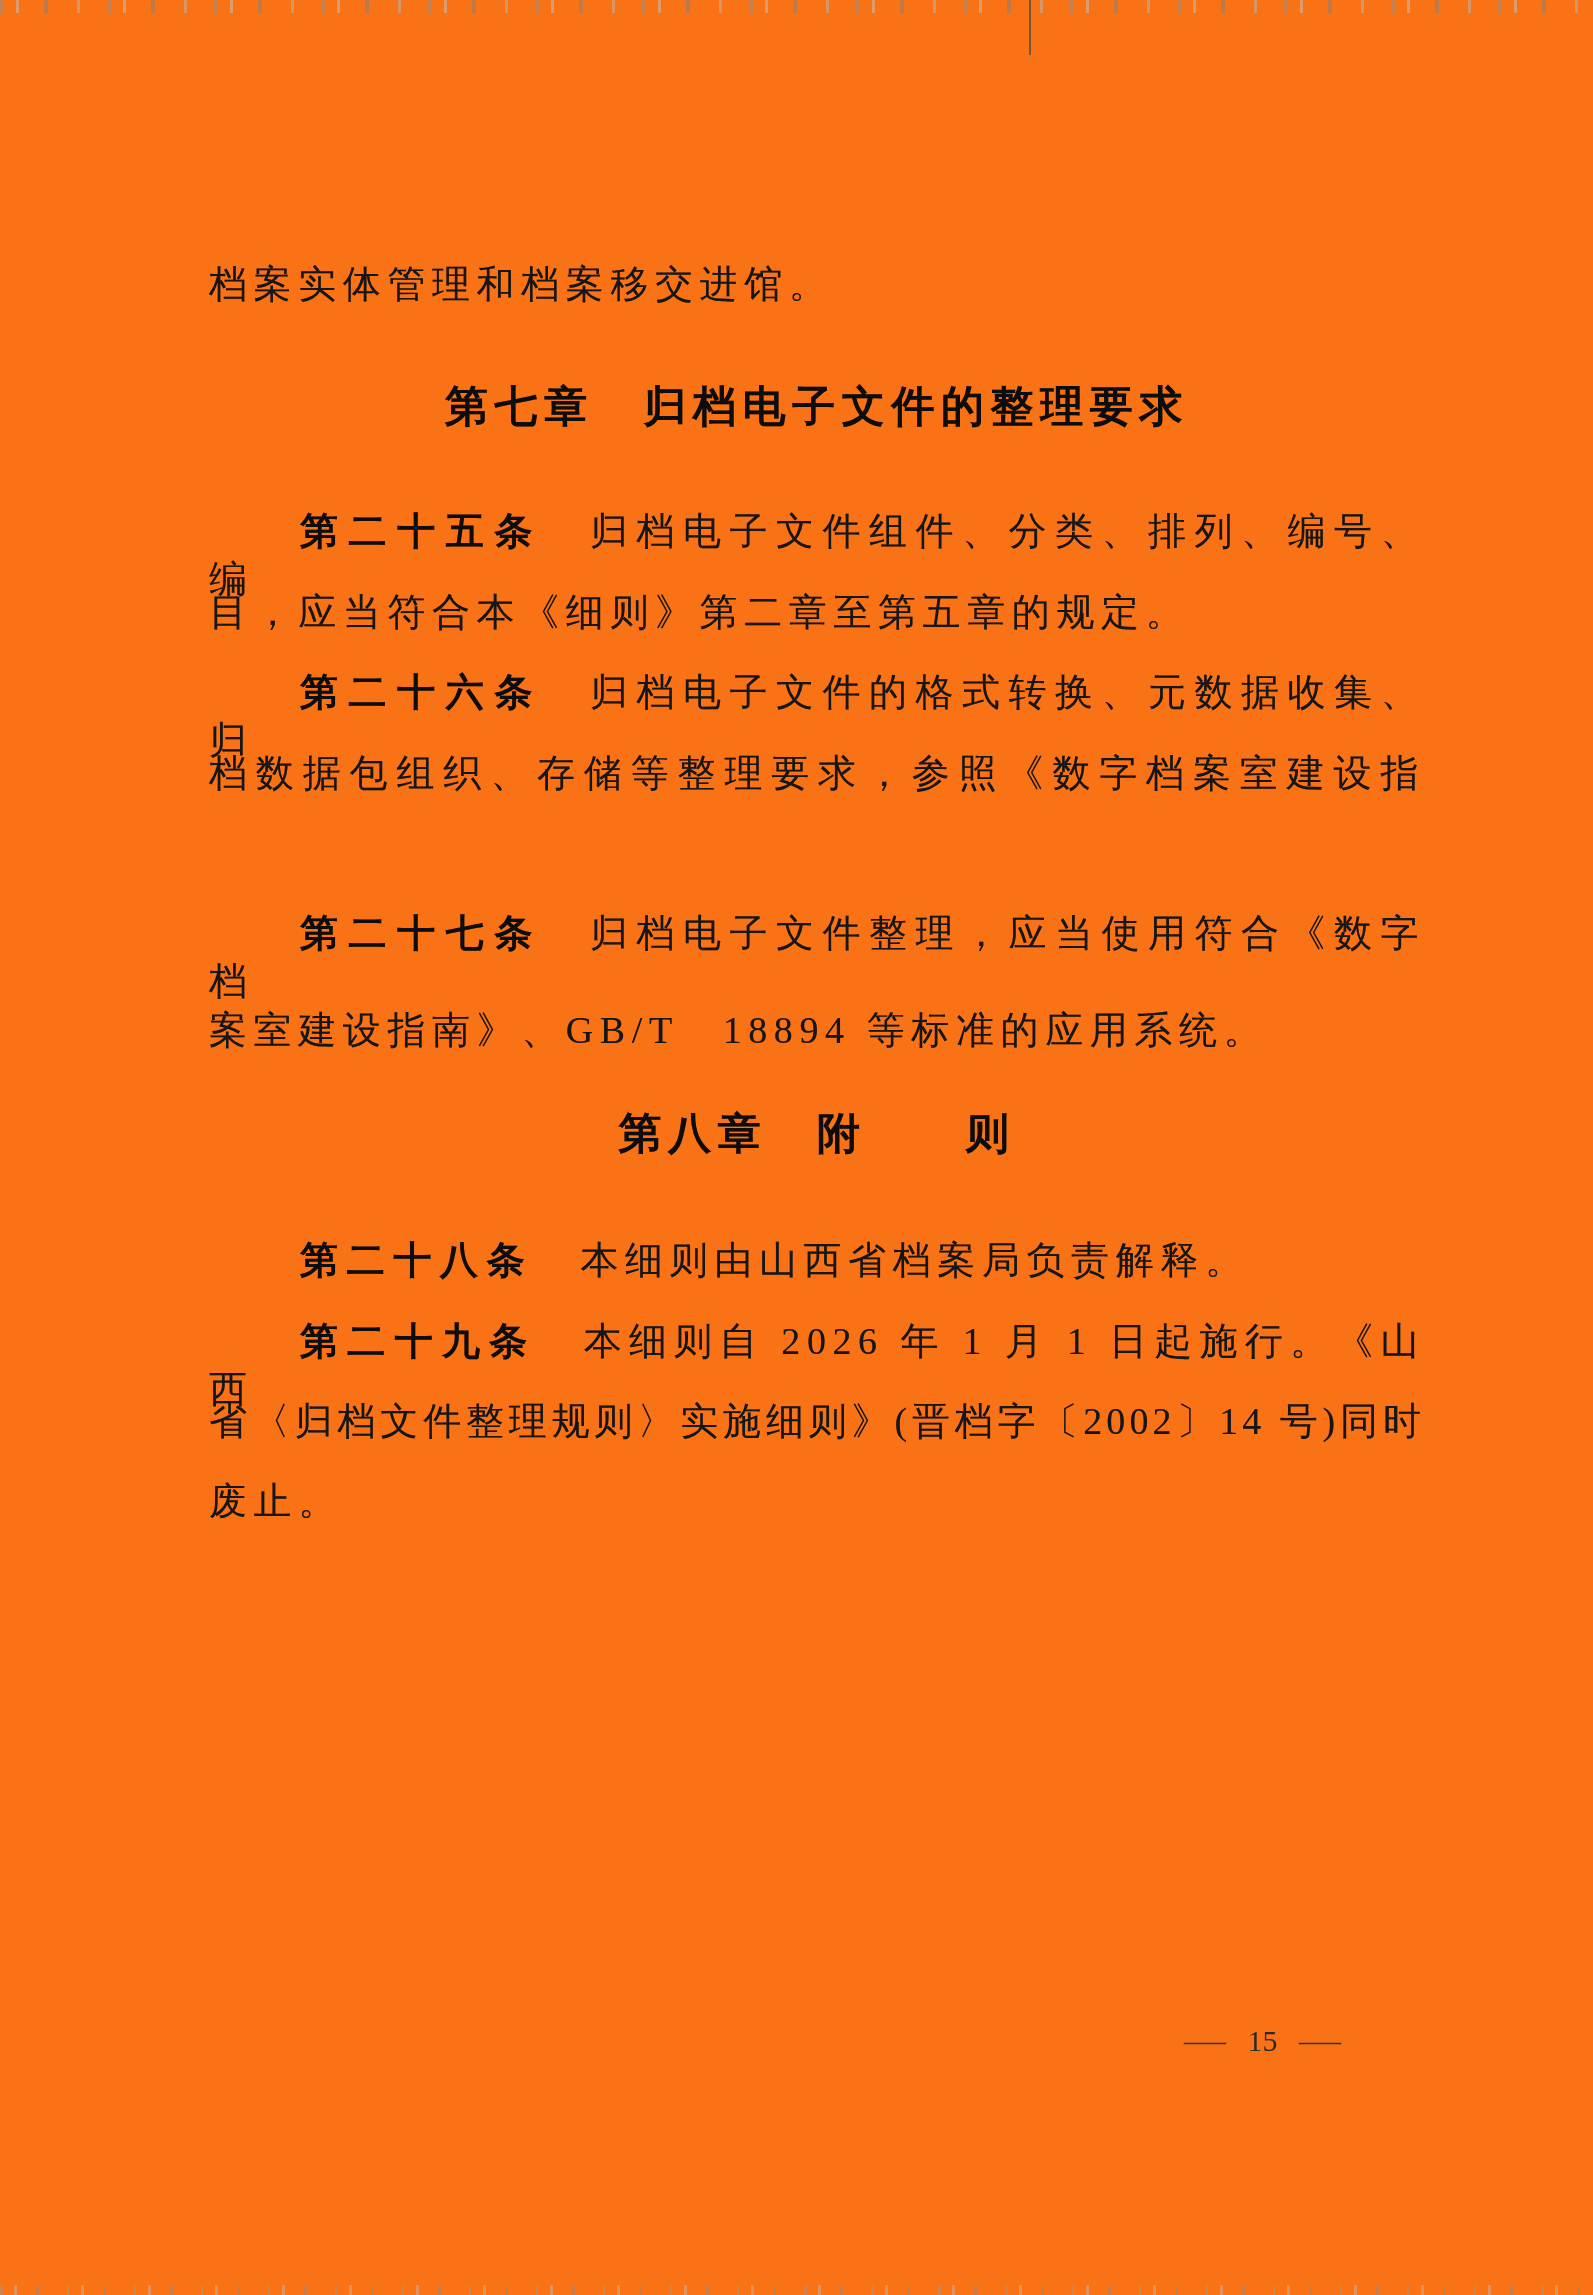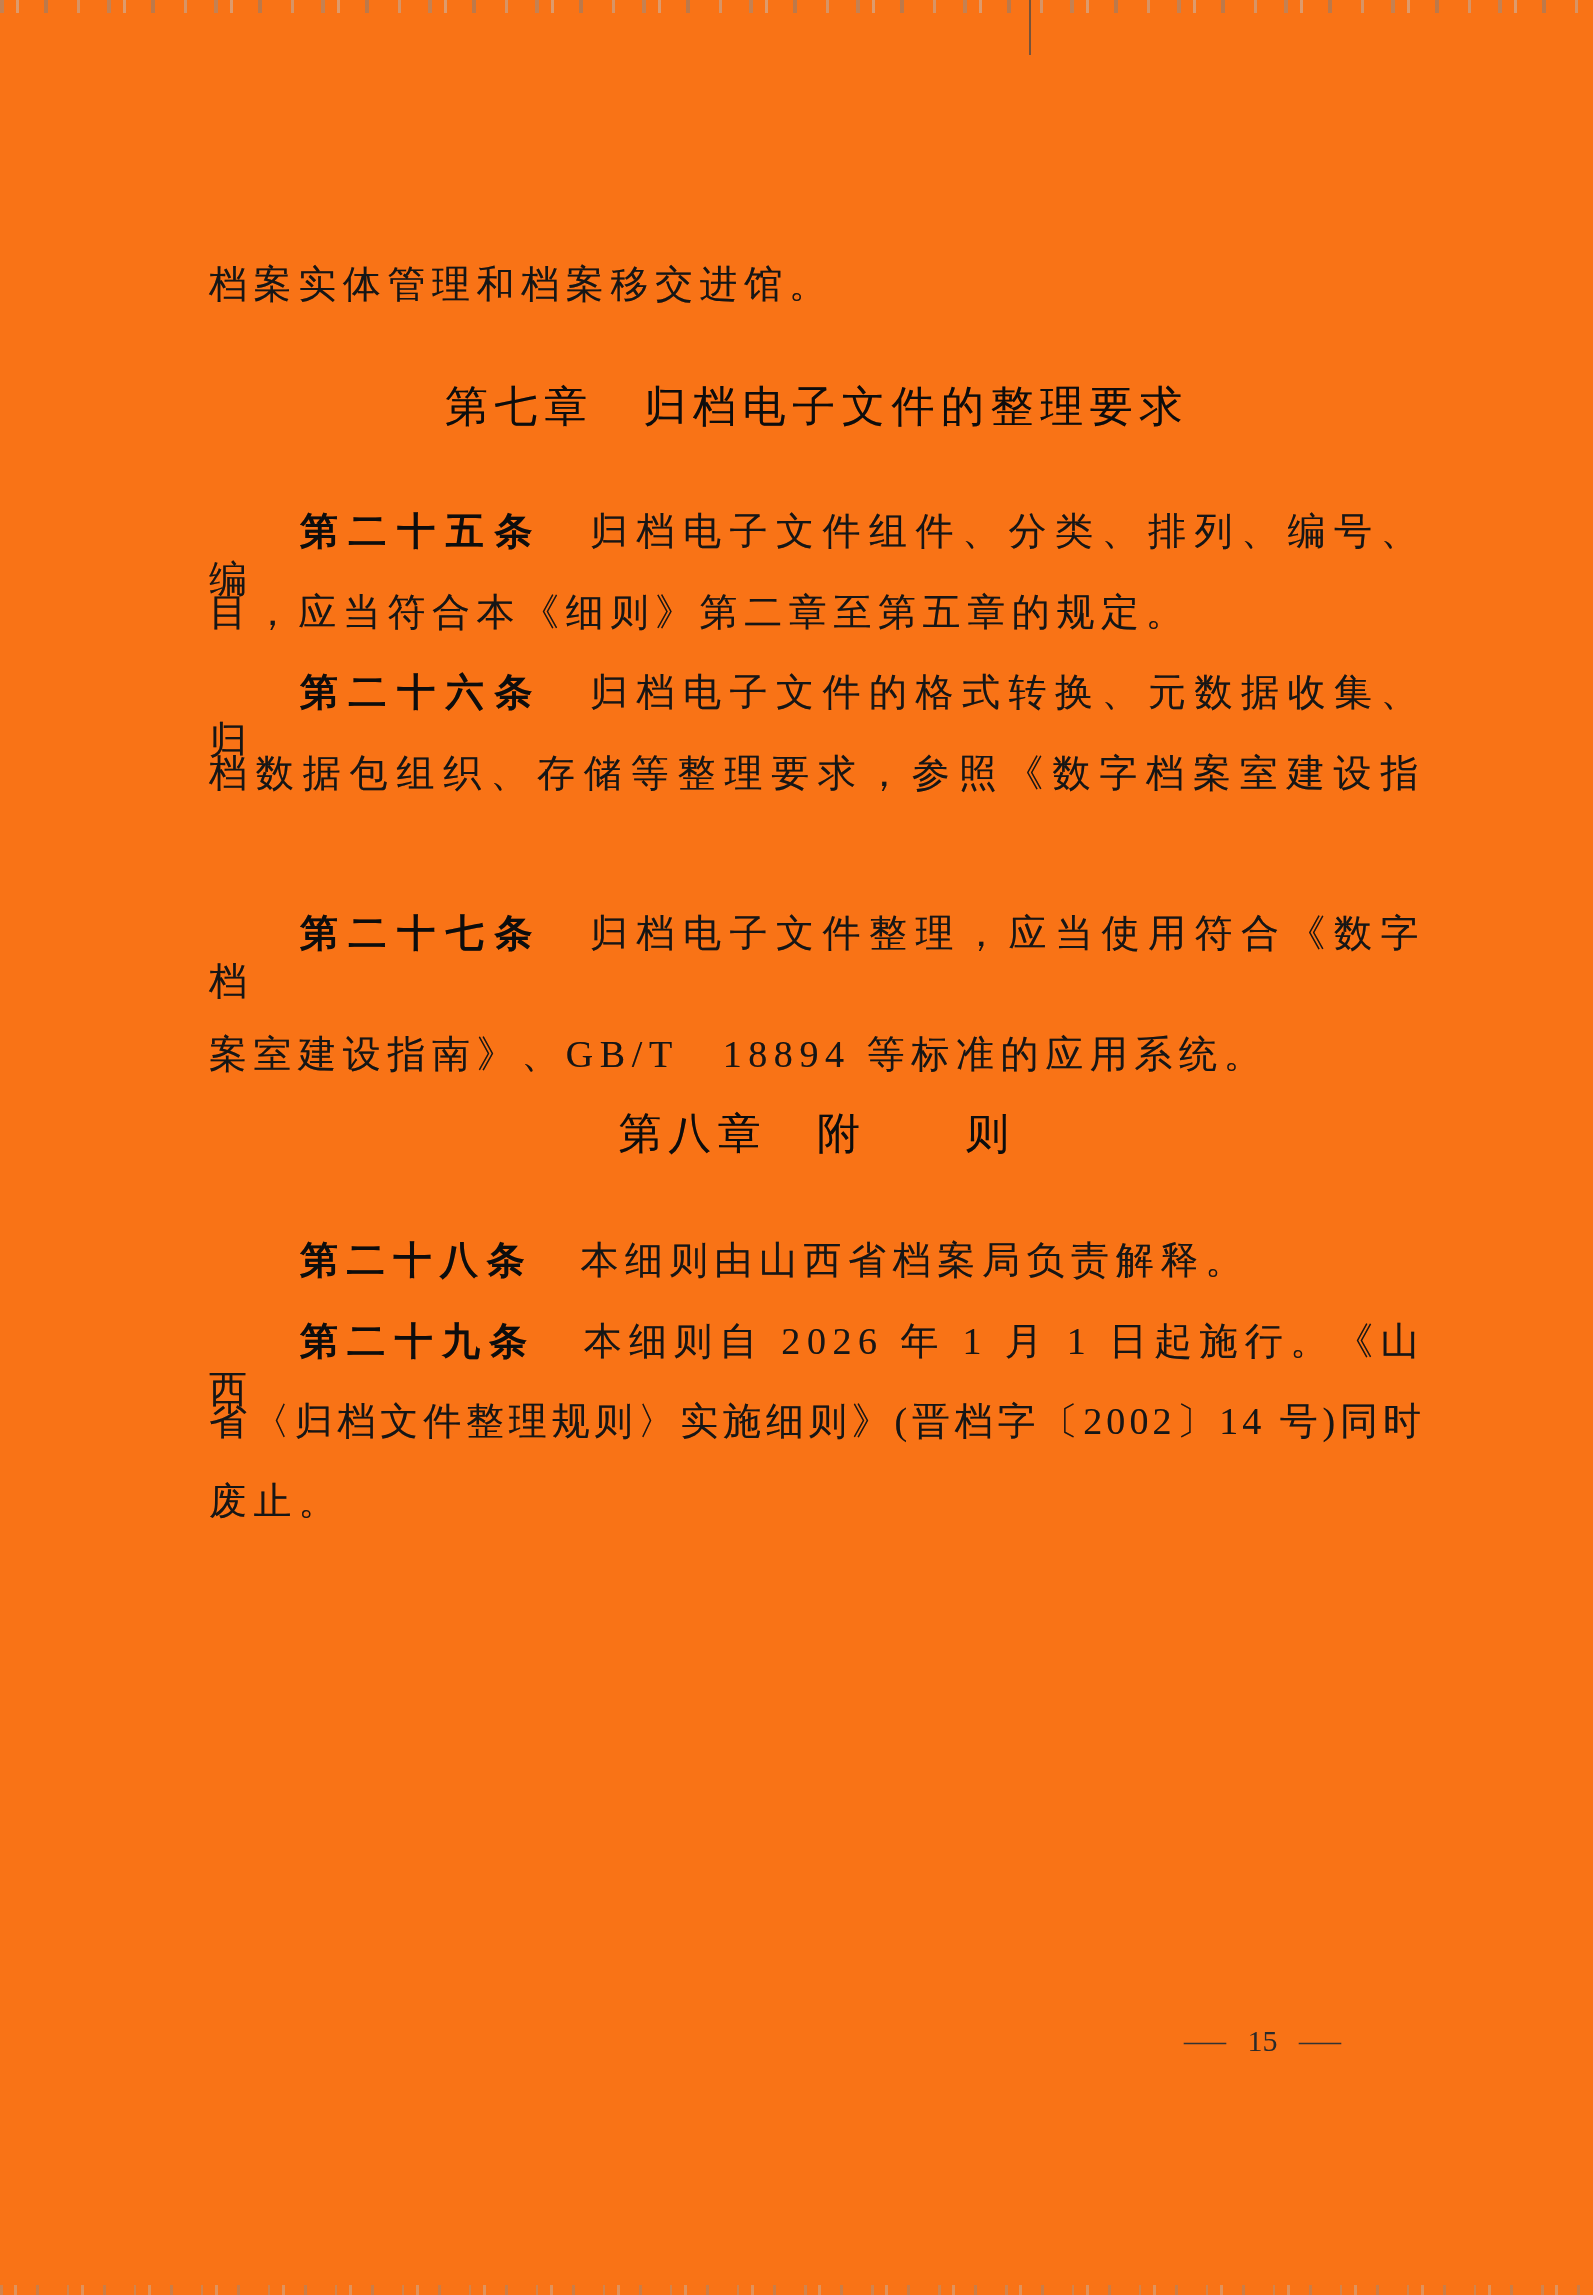--- a/index.html
+++ b/index.html
@@ -34,21 +34,21 @@
   .ind{text-indent:91px;}
   .tight{letter-spacing:4.1px;}
   .b{
     font-family:Liberation Serif, serif;
     font-weight:700;letter-spacing:8.7px;color:#0d0d0d;
   }
   .b:not(:empty){margin-right:47px;}
   .heading{
     position:absolute;left:0;width:100%;text-align:center;
     font-family:"Liberation Sans","DejaVu Sans",sans-serif;
-    font-weight:400;font-size:43px;line-height:51px;letter-spacing:6.6px;
+    font-weight:700;font-size:43px;line-height:51px;letter-spacing:6.6px;
     color:#0d0d0d;text-shadow:0 0 0.5px rgba(0,0,0,.4);
     white-space:nowrap;
   }
   .footer{
     position:absolute;left:1190px;top:2021px;
     display:flex;align-items:center;gap:27.5px;
     font-size:30px;line-height:40px;color:#2a2a2a;letter-spacing:0;
   }
   .dash{display:inline-block;transform:scaleX(1.4);color:#333;}
 </style>
@@ -67,21 +67,21 @@
 
     <div class="heading" style="top:381px">第七章　归档电子文件的整理要求</div>
 
     <div class="line fill ind" style="top:507px"><span class="b">第二十五条</span><span>归档电子文件组件、分类、排列、编号、编</span></div>
     <div class="line" style="top:588px"><span class="b"></span><span>目，应当符合本《细则》第二章至第五章的规定。</span></div>
 
     <div class="line fill ind" style="top:668px"><span class="b">第二十六条</span><span>归档电子文件的格式转换、元数据收集、归</span></div>
     <div class="line fill" style="top:749px"><span class="b"></span><span>档数据包组织、存储等整理要求，参照《数字档案室建设指</span></div>
 
     <div class="line fill ind" style="top:909px"><span class="b">第二十七条</span><span>归档电子文件整理，应当使用符合《数字档</span></div>
-    <div class="line" style="top:1030px"><span class="b"></span><span>案室建设指南》、GB/T　18894 等标准的应用系统。</span></div>
+    <div class="line" style="top:1006px"><span class="b"></span><span>案室建设指南》、GB/T　18894 等标准的应用系统。</span></div>
 
     <div class="heading" style="top:1108px">第八章　附　　则</div>
 
     <div class="line ind" style="top:1236px"><span class="b">第二十八条</span><span>本细则由山西省档案局负责解释。</span></div>
 
     <div class="line fill ind" style="top:1317px"><span class="b">第二十九条</span><span>本细则自 2026 年 1 月 1 日起施行。《山西</span></div>
     <div class="line fill tight" style="top:1397px"><span class="b"></span><span>省〈归档文件整理规则〉实施细则》(晋档字〔2002〕14 号)同时</span></div>
     <div class="line" style="top:1477px"><span class="b"></span><span>废止。</span></div>
 
   </div>

